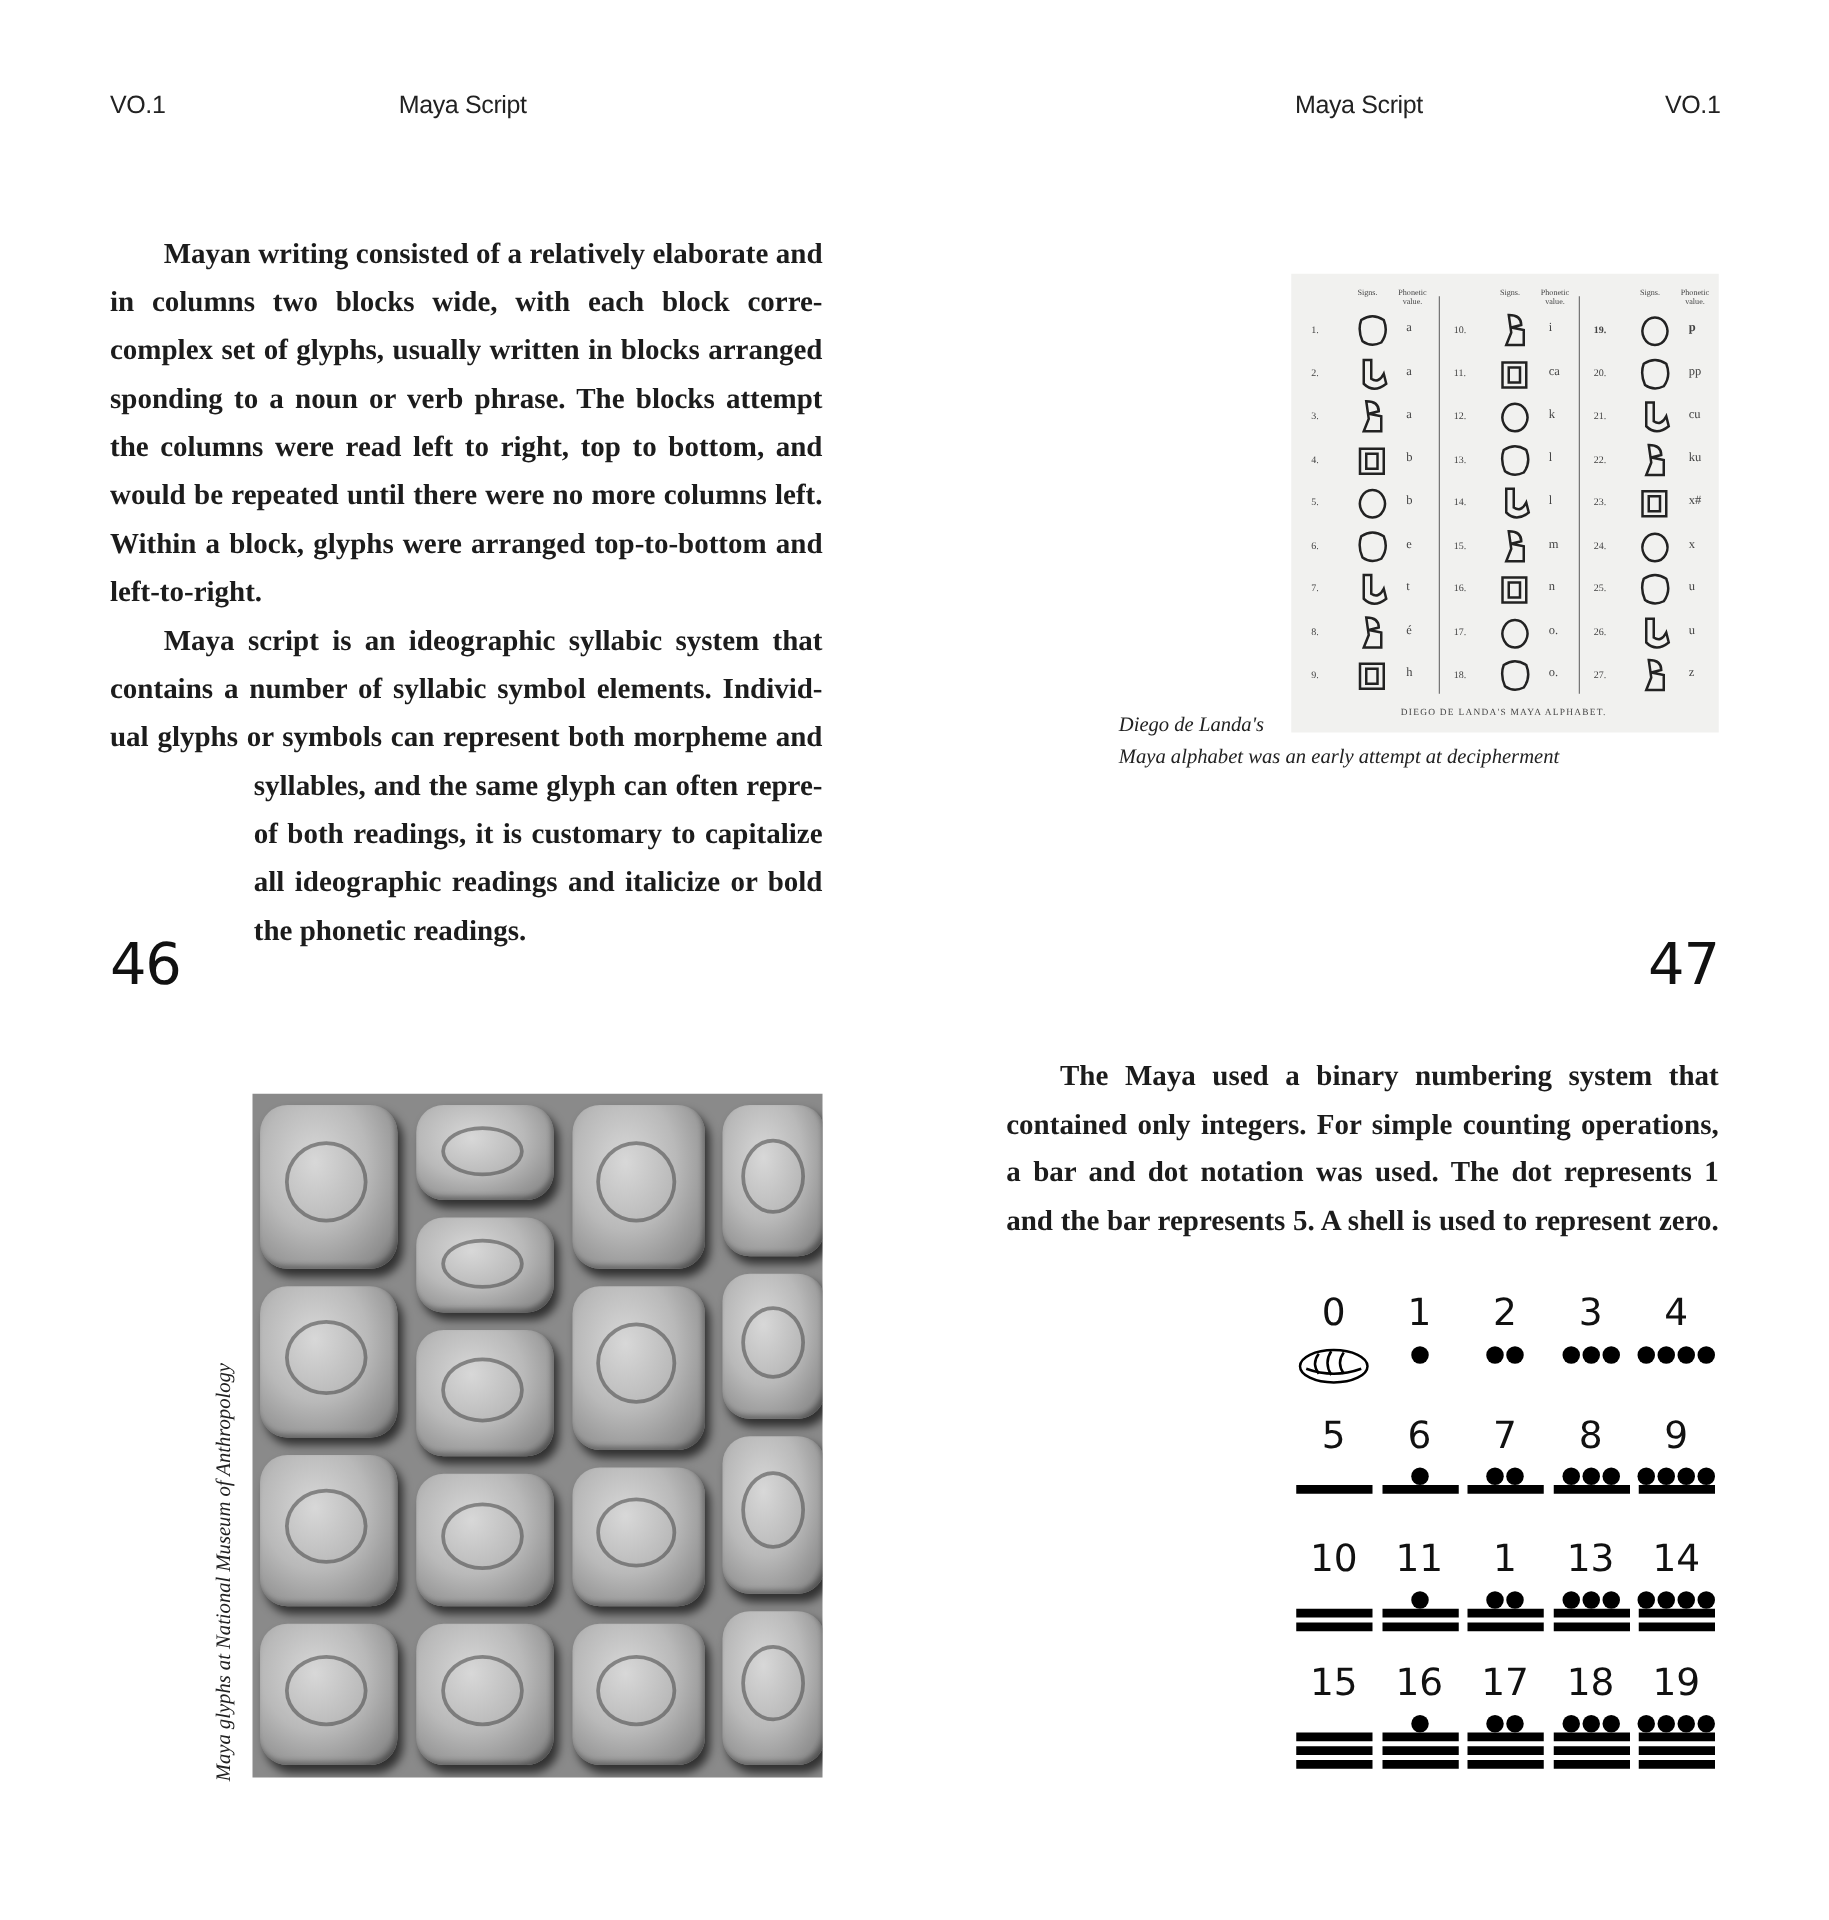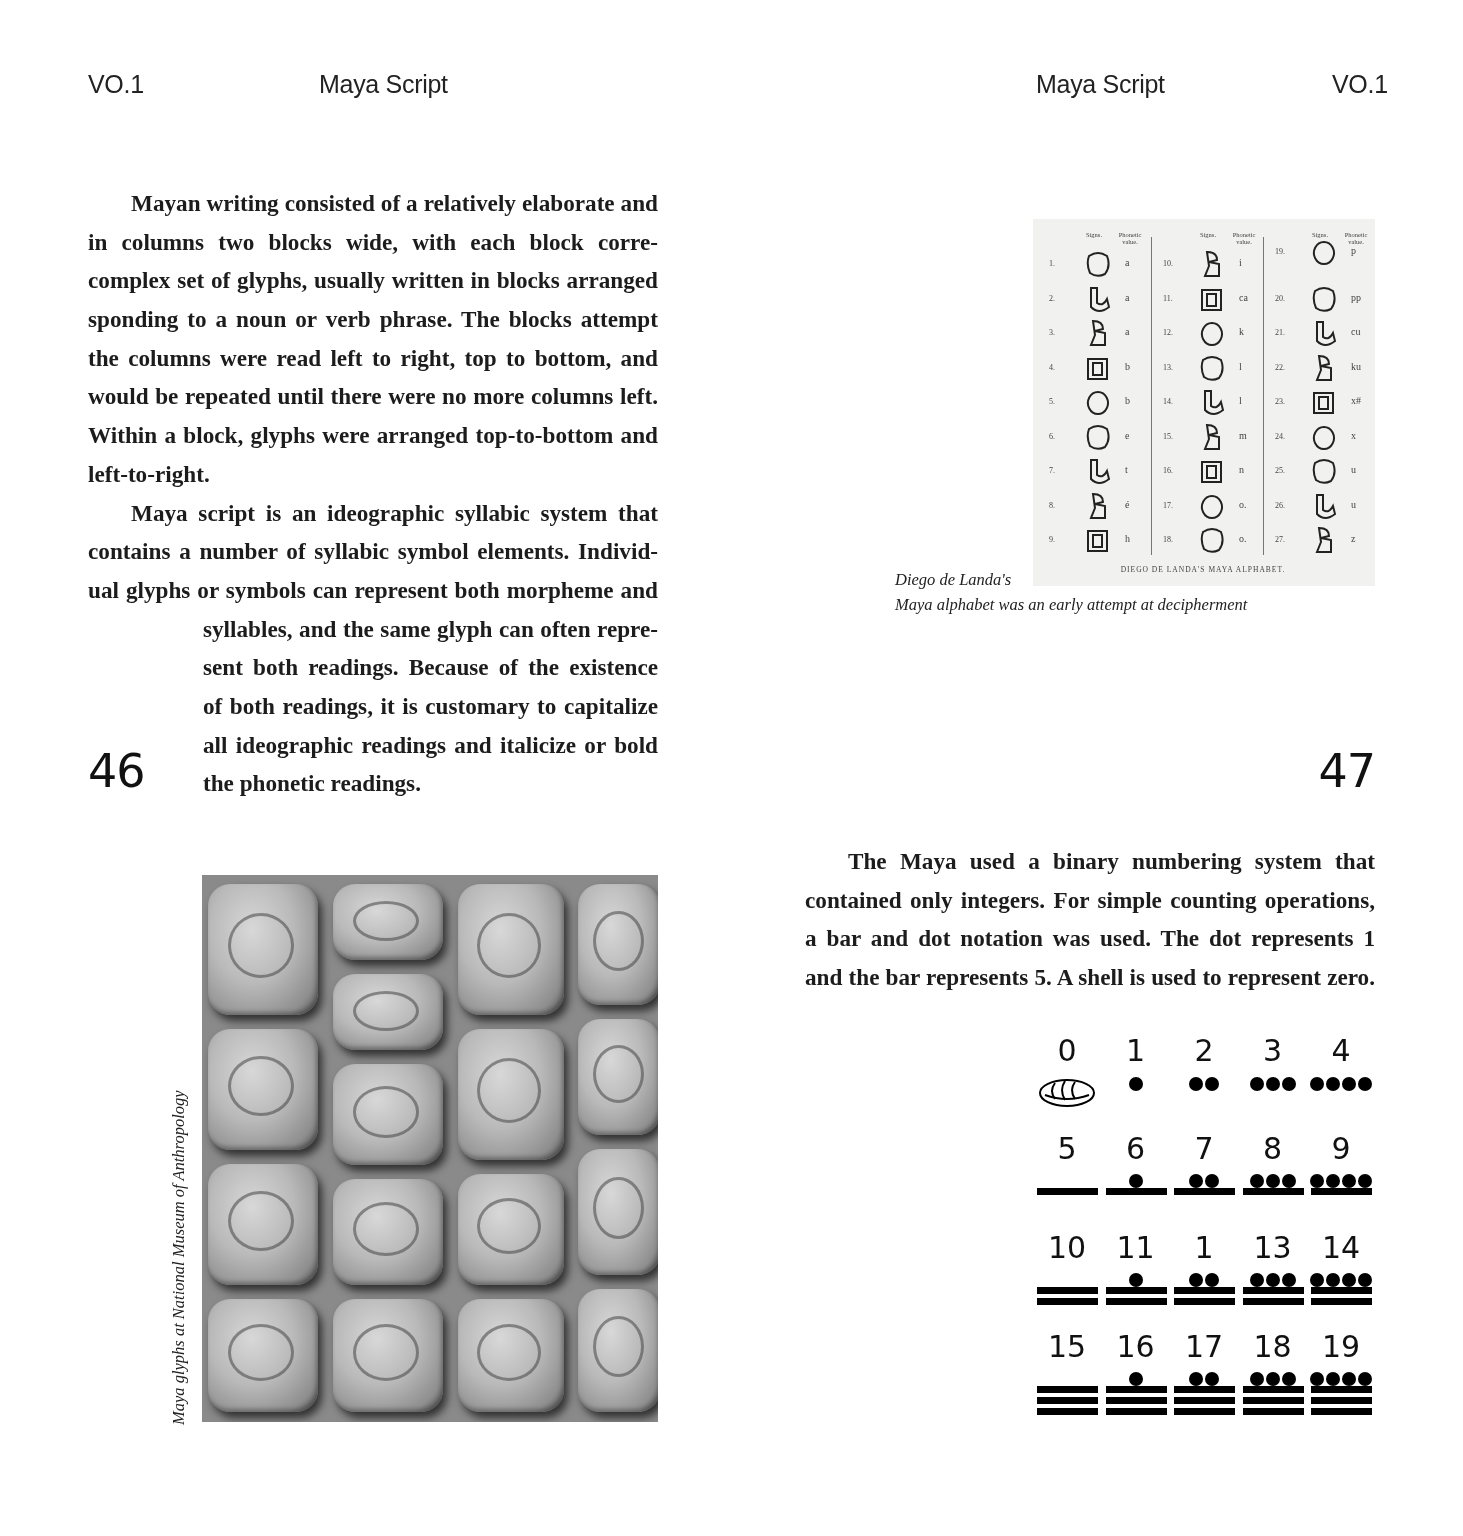--- a/index.html
+++ b/index.html
@@ -1,18 +1,18 @@
 <!DOCTYPE html>
 <html><head>
 <meta charset="utf-8">
 <style>
   html, body { margin:0; padding:0; background:#ffffff; }
   body { width:1463px; height:1536px; position:relative; overflow:hidden; color:#1a1a1a; }
   .abs { position:absolute; }
-  .hdr { font-family:"Liberation Sans", sans-serif; font-size:25px; color:#222; letter-spacing:-0.3px; top:72px; line-height:24px; }
+  .hdr { font-family:"Liberation Sans", sans-serif; font-size:20px; color:#222; letter-spacing:-0.3px; top:72px; line-height:24px; }
   .body-text { font-family:"Liberation Serif", serif; font-size:23.2px; line-height:38.7px; color:#1c1c1c; text-align:justify; }
   .line { display:block; white-space:nowrap; height:38.7px;font-weight:bold; }
   .line.justify { text-align:justify; text-align-last:justify; white-space:normal; }
   .pnum { font-family:"DejaVu Sans", sans-serif; font-size:46px; font-weight:500; color:#111; line-height:46px; letter-spacing:-1px; }
   .caption { font-family:Liberation Serif, serif; font-style:italic; font-size:16.5px; color:#222; line-height:25px; white-space:nowrap; }
 
   
   .landa { left:1033px; top:219px; width:342px; height:367px; background:#f1f1ef; }
   .landa .col { position:absolute; top:12px; width:114px; height:325px; }
   .landa .divider { position:absolute; top:18px; width:1px; height:318px; background:#777; }
@@ -53,21 +53,20 @@
   <span class="line justify">would be repeated until there were no more columns left.</span>
   <span class="line justify">Within a block, glyphs were arranged top-to-bottom and</span>
   <span class="line">left-to-right.</span>
 </div>
 
 <div class="abs body-text" style="left:88px; top:493.6px; width:570px;">
   <span class="line justify" style="padding-left:43px;">Maya script is an ideographic syllabic system that</span>
   <span class="line justify">contains a number of syllabic symbol elements. Individ-</span>
   <span class="line justify">ual glyphs or symbols can represent both morpheme and</span>
   <span class="line justify" style="padding-left:115px;">syllables, and the same glyph can often repre-</span>
-  <span class="line justify" style="padding-left:115px;">sent both readings. Because of the existence</span>
   <span class="line justify" style="padding-left:115px;">of both readings, it is customary to capitalize</span>
   <span class="line justify" style="padding-left:115px;">all ideographic readings and italicize or bold</span>
   <span class="line" style="padding-left:115px;">the phonetic readings.</span>
 </div>
 
 <div class="abs pnum" style="left:88px; top:748px;">46</div>
 
 <div class="abs stone" id="stone">
     <div class="block" style="left: 6px; top: 9px; width: 110px; height: 131px;">
       <div class="groove" style="left: 18%; top: 22%; width: 55%; height: 45%;"></div>
@@ -261,21 +260,21 @@
         <span class="num">18.</span>
         <svg class="sign" viewBox="0 0 26 28">
           <path d="M4 6 Q13 0 22 6 Q26 16 20 24 Q12 28 5 23 Q1 14 4 6 Z" fill="none" stroke="#222" stroke-width="2"></path>
         </svg>
         <span class="val">o.</span>
       </div>
     </div>
     <div class="col" style="left: 234px;">
       <div class="head" style="left: 38px; width: 30px;">Signs.</div>
       <div class="head" style="left: 72px; width: 34px;">Phonetic value.</div>
-      <div class="row" style="top: 4px;">
+      <div class="row" style="top: 16px; font-weight: bold;">
         <span class="num">19.</span>
         <svg class="sign" viewBox="0 0 26 28">
           <path d="M13 4 A10 11 0 1 1 12.9 4 Z" fill="none" stroke="#222" stroke-width="2"></path>
         </svg>
         <span class="val">p</span>
       </div>
       <div class="row" style="top: 50.5px;">
         <span class="num">20.</span>
         <svg class="sign" viewBox="0 0 26 28">
           <path d="M4 6 Q13 0 22 6 Q26 16 20 24 Q12 28 5 23 Q1 14 4 6 Z" fill="none" stroke="#222" stroke-width="2"></path>

